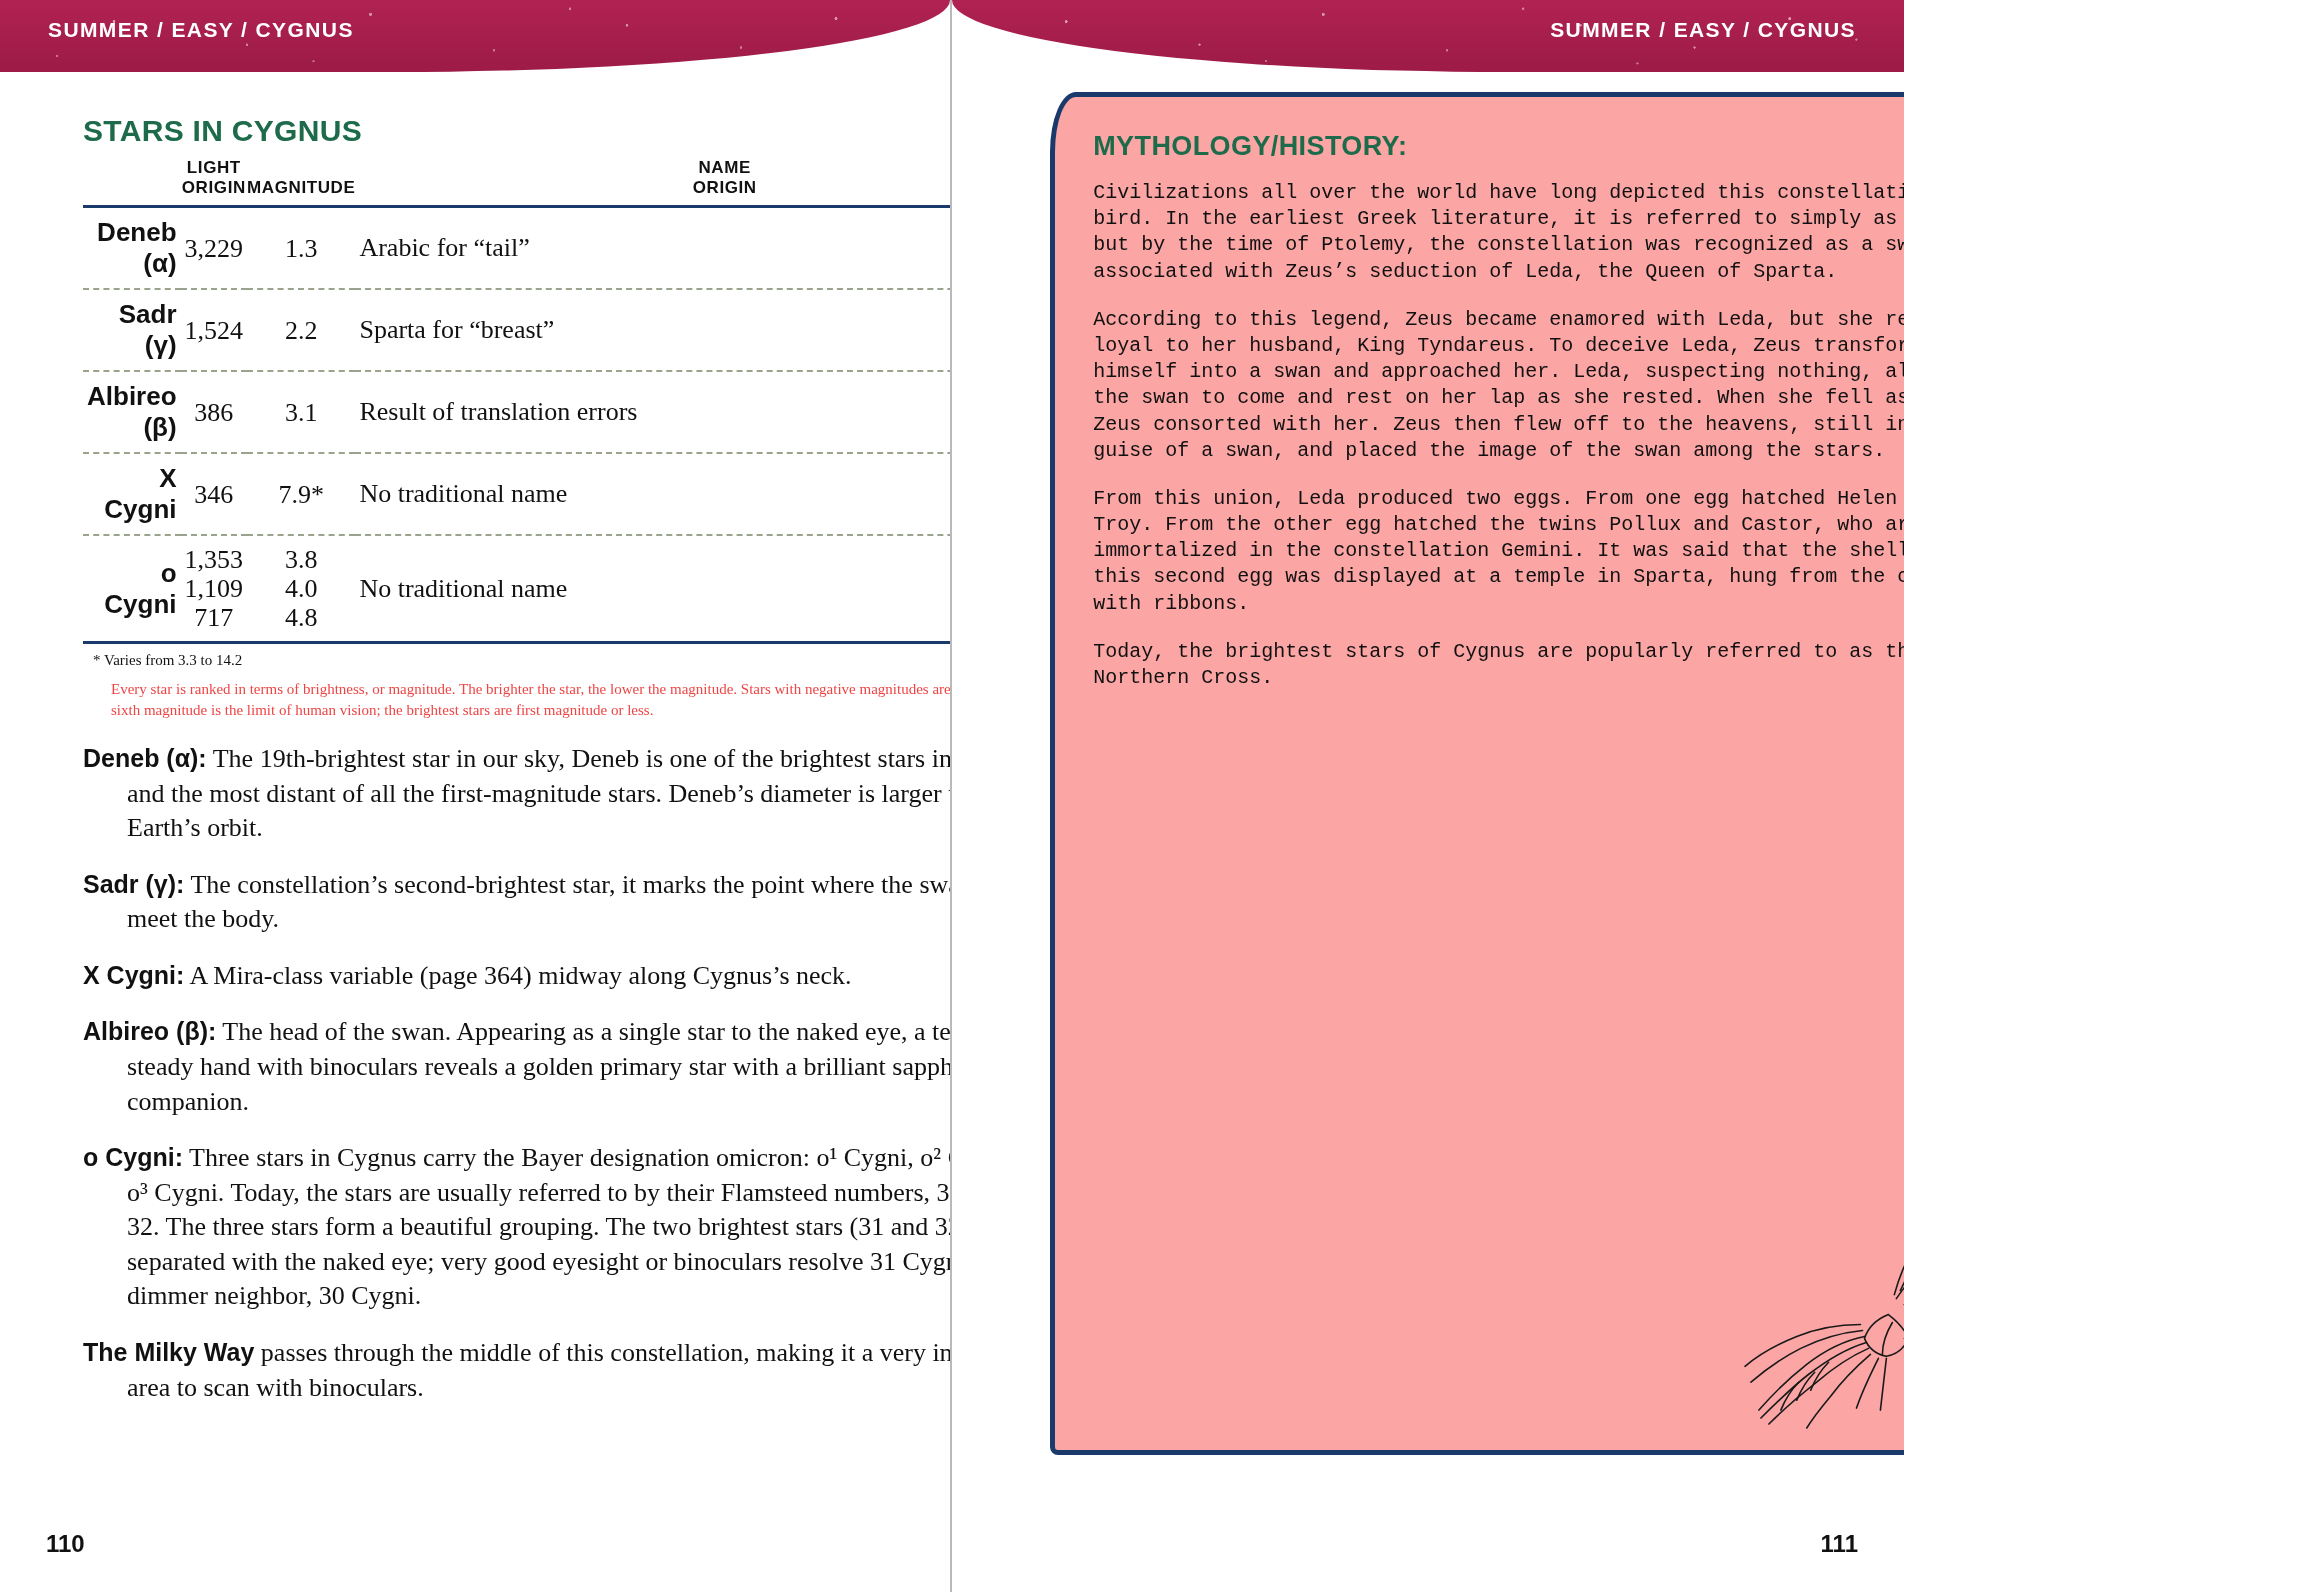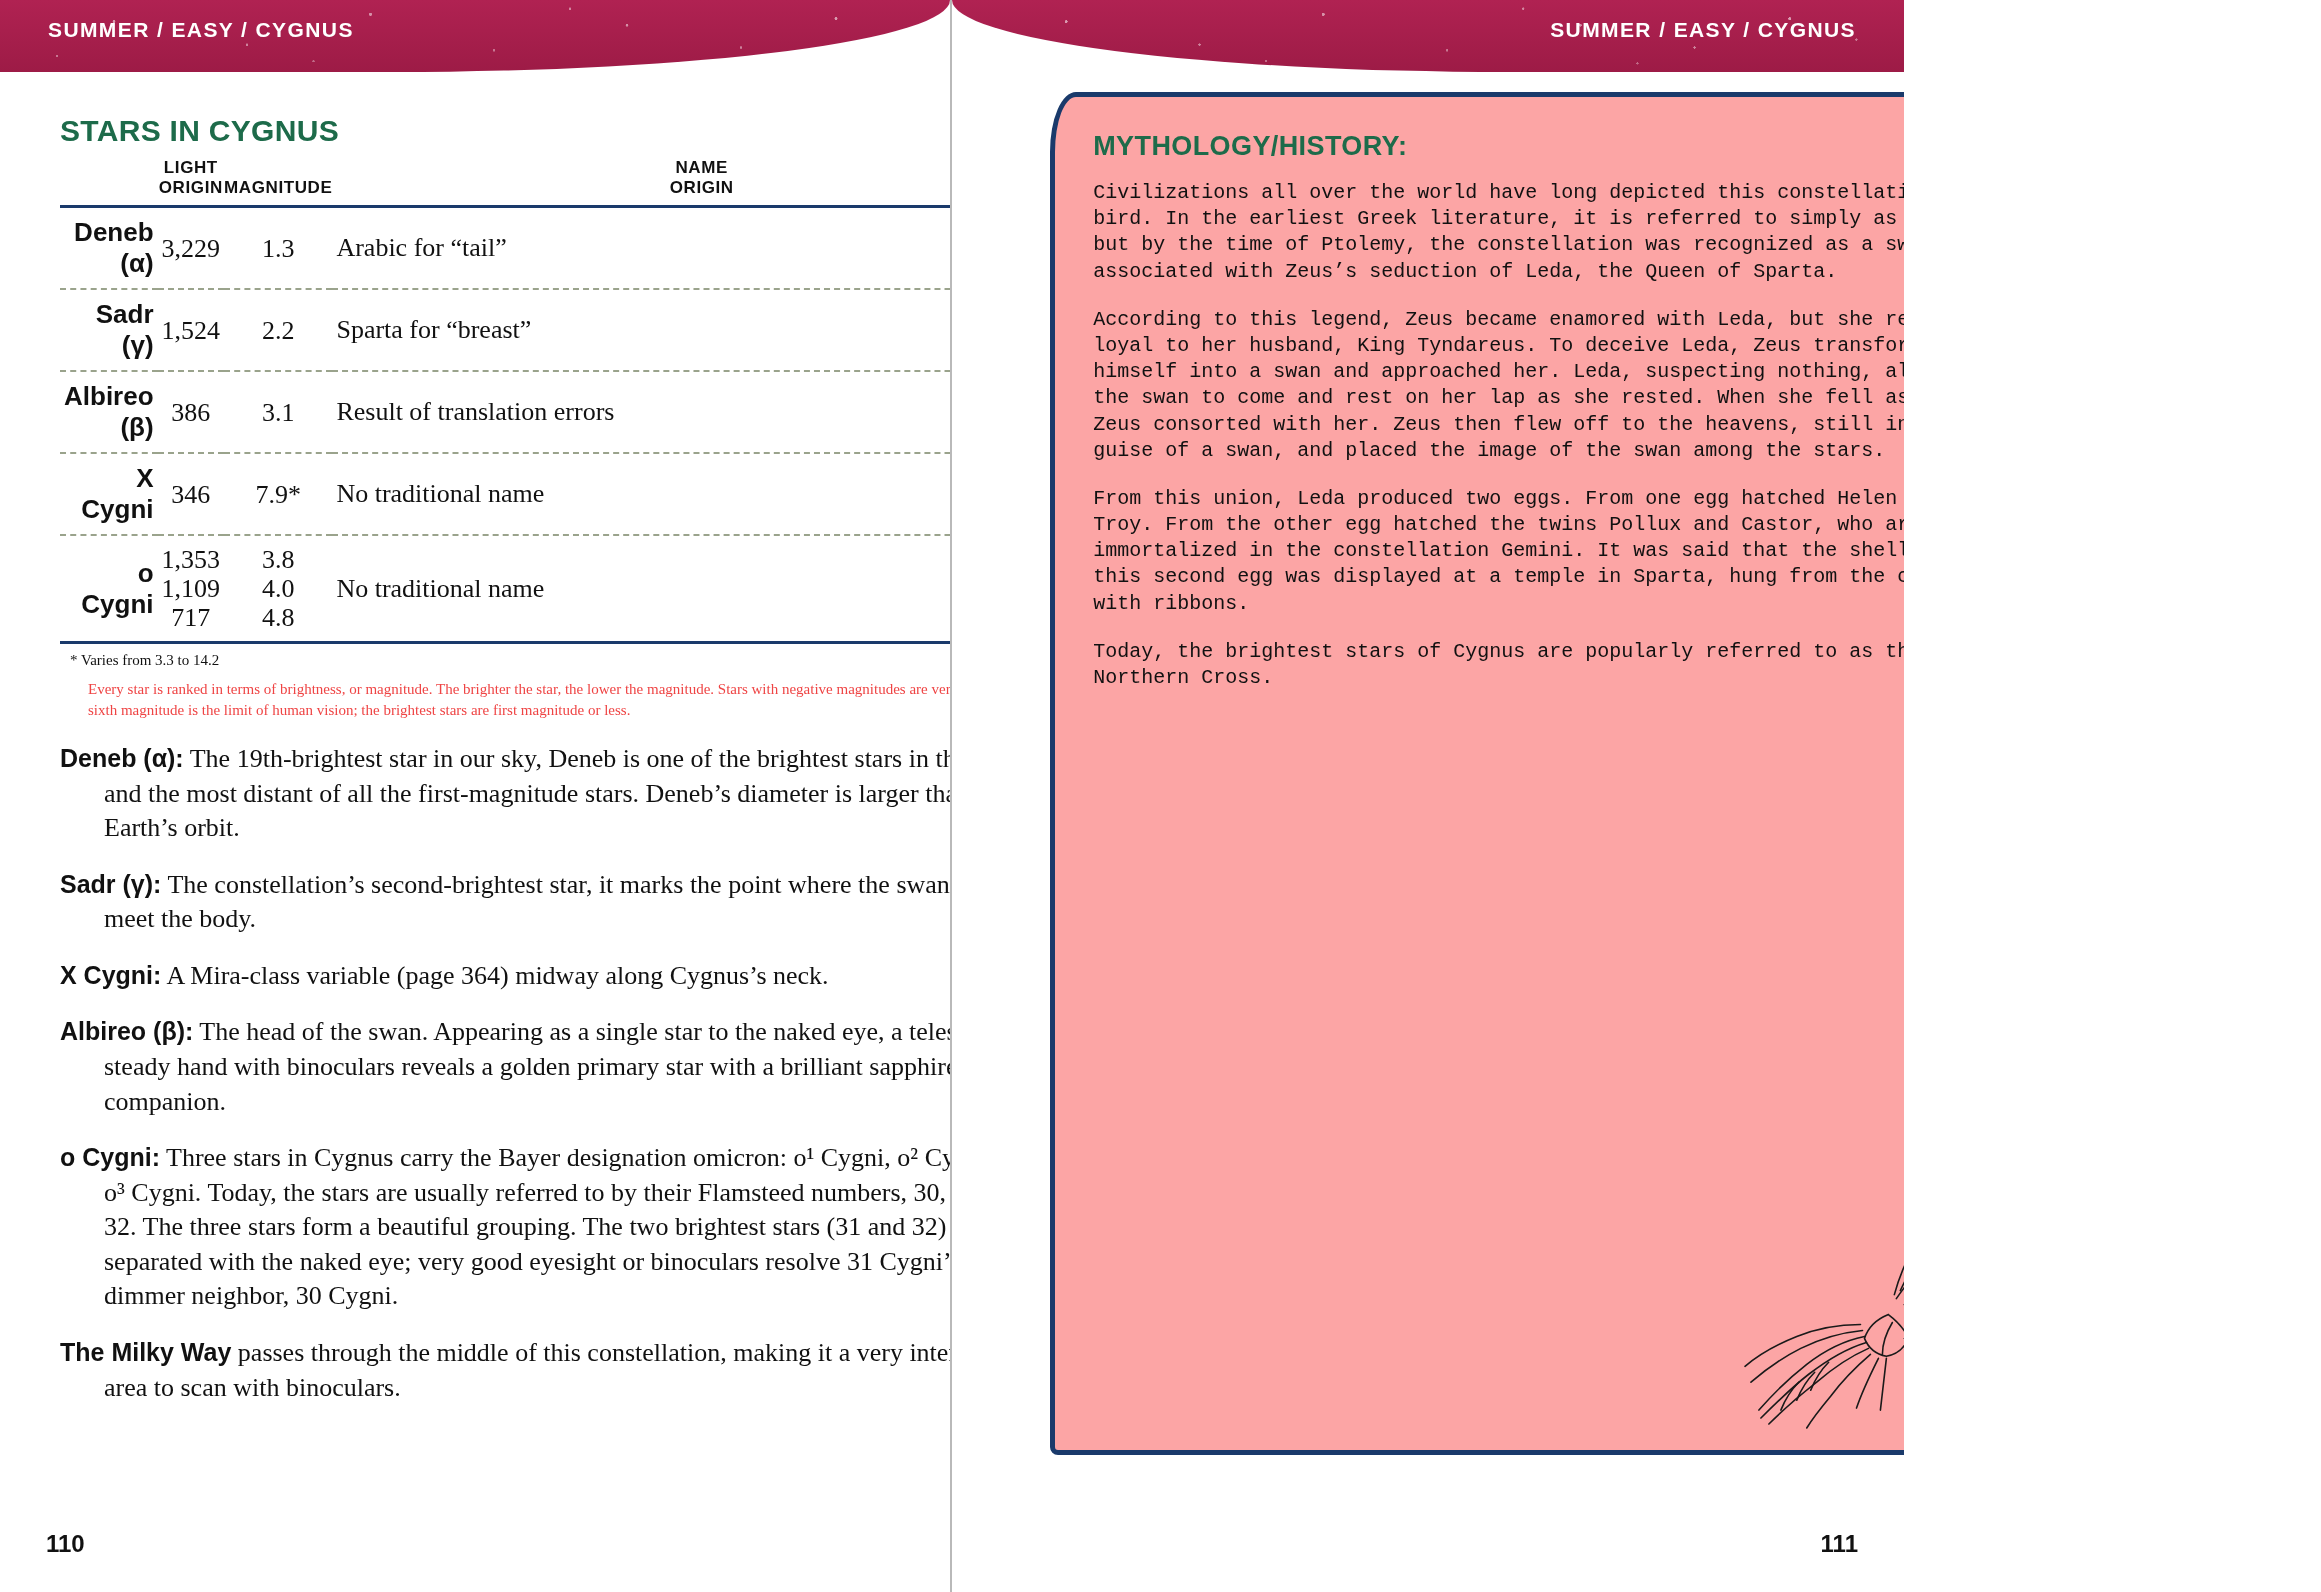--- a/index.html
+++ b/index.html
@@ -63,20 +63,21 @@
     font-size: 21px;
     letter-spacing: 1.4px;
     color: #ffffff;
   }
   .page-left .banner-text { left: 48px; }
   .page-right .banner-text { right: 48px; }
 
   
   .left-body {
     padding: 42px 68px 0 60px;
+    margin-left: 23px;
   }
   .section-title {
     font-family: "Liberation Sans", sans-serif;
     font-weight: bold;
     font-size: 30px;
     color: #1d6b4a;
     letter-spacing: 0.3px;
     margin: 0 0 10px 0;
   }
 

